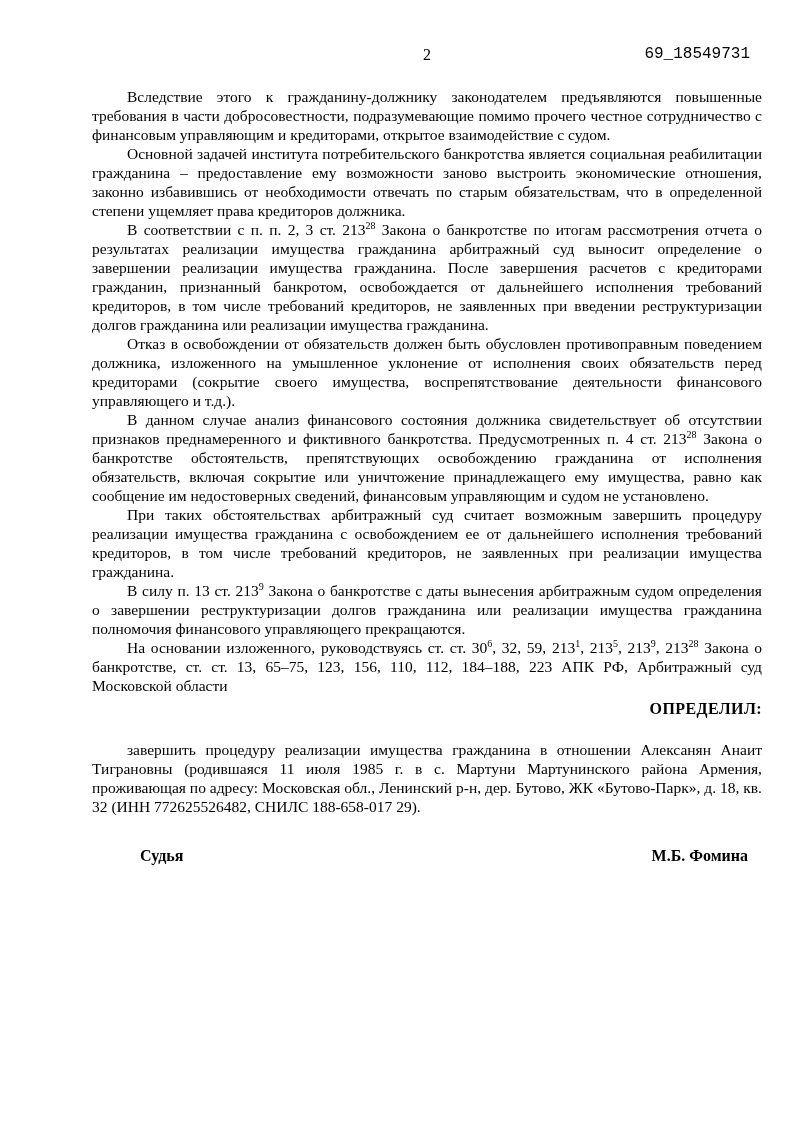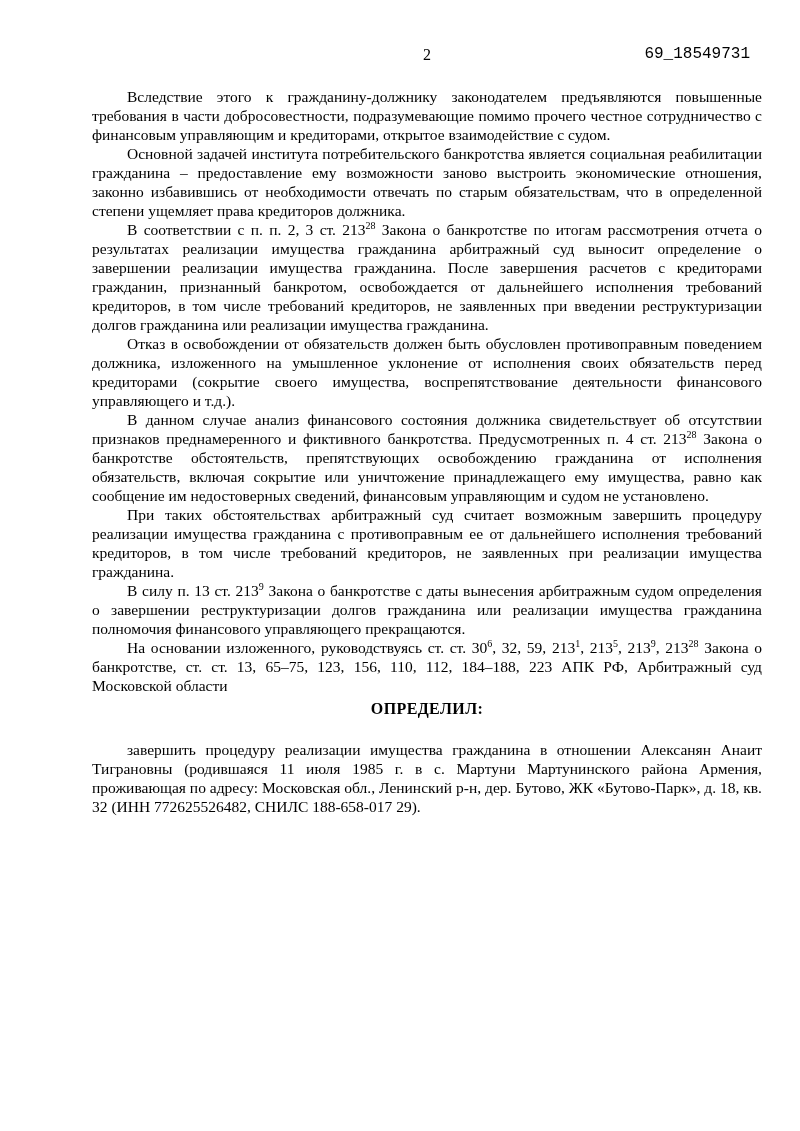--- a/index.html
+++ b/index.html
@@ -46,21 +46,21 @@
     margin: 0;
     text-indent: 35px;
   }
   .content sup {
     font-size: 10px;
     line-height: 0;
     vertical-align: super;
   }
   .ruling-heading {
     margin: 4px 38px 22px 92px;
-    text-align: center;
+    text-align: right;
     font-weight: bold;
     font-size: 16px;
     line-height: 19px;
     letter-spacing: 0.4px;
   }
   .signature-row {
     display: flex;
     justify-content: space-between;
     margin: 30px 52px 0 140px;
     font-size: 16px;
@@ -77,25 +77,29 @@
     <span class="page-num">2</span>
     <span class="doc-num">69_18549731</span>
   </div>
 
   <div class="content">
       <p><span>Вследствие этого к гражданину-должнику законодателем предъявляются повышенные требования в части добросовестности, подразумевающие помимо прочего честное сотрудничество с финансовым управляющим и кредиторами, открытое взаимодействие с судом.</span></p>
       <p><span>Основной задачей института потребительского банкротства является социальная реабилитации гражданина – предоставление ему возможности заново выстроить экономические отношения, законно избавившись от необходимости отвечать по старым обязательствам, что в определенной степени ущемляет права кредиторов должника.</span></p>
       <p><span>В соответствии с п. п. 2, 3 ст. 213</span><sup>28</sup><span> Закона о банкротстве по итогам рассмотрения отчета о результатах реализации имущества гражданина арбитражный суд выносит определение о завершении реализации имущества гражданина. После завершения расчетов с кредиторами гражданин, признанный банкротом, освобождается от дальнейшего исполнения требований кредиторов, в том числе требований кредиторов, не заявленных при введении реструктуризации долгов гражданина или реализации имущества гражданина.</span></p>
       <p><span>Отказ в освобождении от обязательств должен быть обусловлен противоправным поведением должника, изложенного на умышленное уклонение от исполнения своих обязательств перед кредиторами (сокрытие своего имущества, воспрепятствование деятельности финансового управляющего и т.д.).</span></p>
       <p><span>В данном случае анализ финансового состояния должника свидетельствует об отсутствии признаков преднамеренного и фиктивного банкротства. Предусмотренных п. 4 ст. 213</span><sup>28</sup><span> Закона о банкротстве обстоятельств, препятствующих освобождению гражданина от исполнения обязательств, включая сокрытие или уничтожение принадлежащего ему имущества, равно как сообщение им недостоверных сведений, финансовым управляющим и судом не установлено.</span></p>
-      <p><span>При таких обстоятельствах арбитражный суд считает возможным завершить процедуру реализации имущества гражданина с противоправным ее от дальнейшего исполнения требований кредиторов, в том числе требований кредиторов, не заявленных при реализации имущества гражданина.</span></p>
+      <p><span>При таких обстоятельствах арбитражный суд считает возможным завершить процедуру реализации имущества гражданина с освобождением ее от дальнейшего исполнения требований кредиторов, в том числе требований кредиторов, не заявленных при реализации имущества гражданина.</span></p>
       <p><span>В силу п. 13 ст. 213</span><sup>9</sup><span> Закона о банкротстве с даты вынесения арбитражным судом определения о завершении реструктуризации долгов гражданина или реализации имущества гражданина полномочия финансового управляющего прекращаются.</span></p>
       <p><span>На основании изложенного, руководствуясь ст. ст. 30</span><sup>6</sup><span>, 32, 59, 213</span><sup>1</sup><span>, 213</span><sup>5</sup><span>, 213</span><sup>9</sup><span>, 213</span><sup>28</sup><span> Закона о банкротстве, ст. ст. 13, 65–75, 123, 156, 110, 112, 184–188, 223 АПК РФ, Арбитражный суд Московской области</span></p>
     </div>
 
   <div class="ruling-heading">ОПРЕДЕЛИЛ:</div>
 
   <div class="content">
       <p><span>завершить процедуру реализации имущества гражданина в отношении Алексанян Анаит Тиграновны (родившаяся 11 июля 1985 г. в с. Мартуни Мартунинского района Армения, проживающая по адресу: Московская обл., Ленинский р-н, дер. Бутово, ЖК «Бутово-Парк», д. 18, кв. 32 (ИНН 772625526482, СНИЛС 188-658-017 29).</span></p>
     </div>
 
+  <div class="signature-row">
+    <span>Судья</span>
+    <span>М.Б. Фомина</span>
+  </div>
 
 </div>
 
 </body></html>

